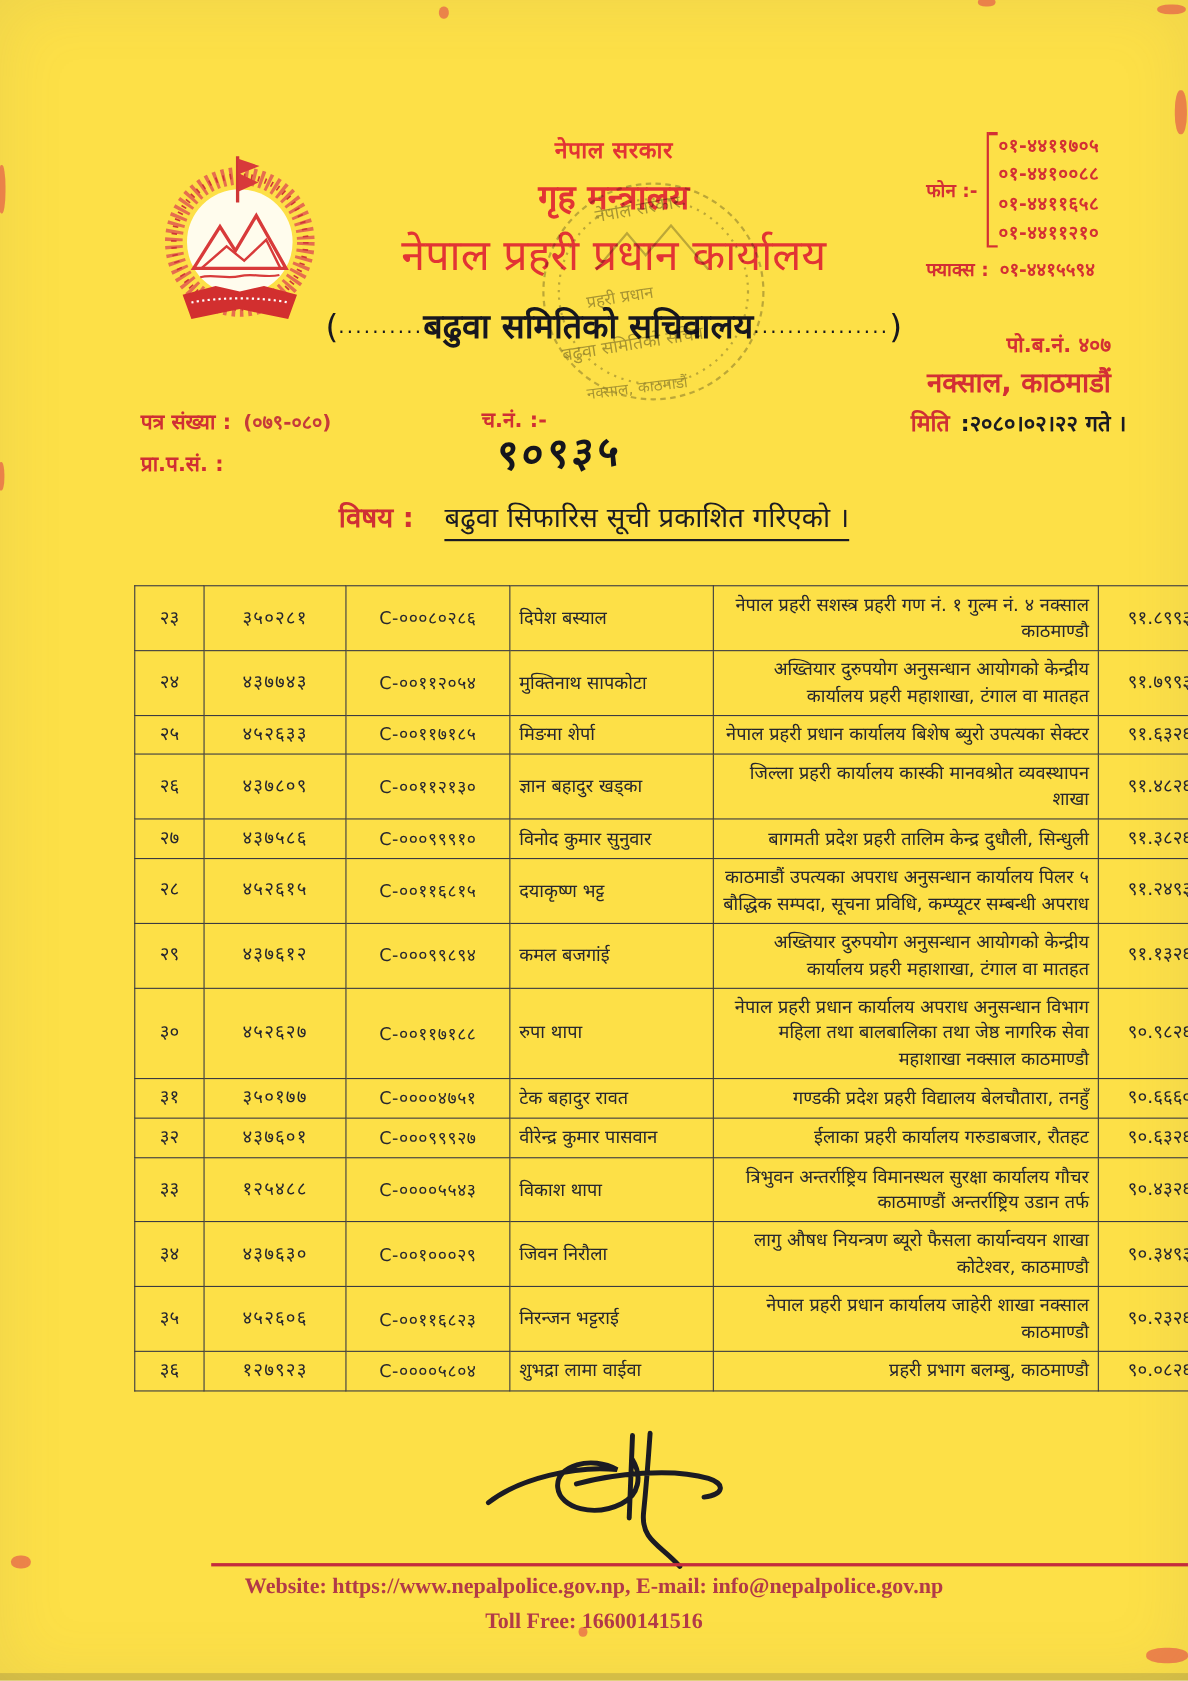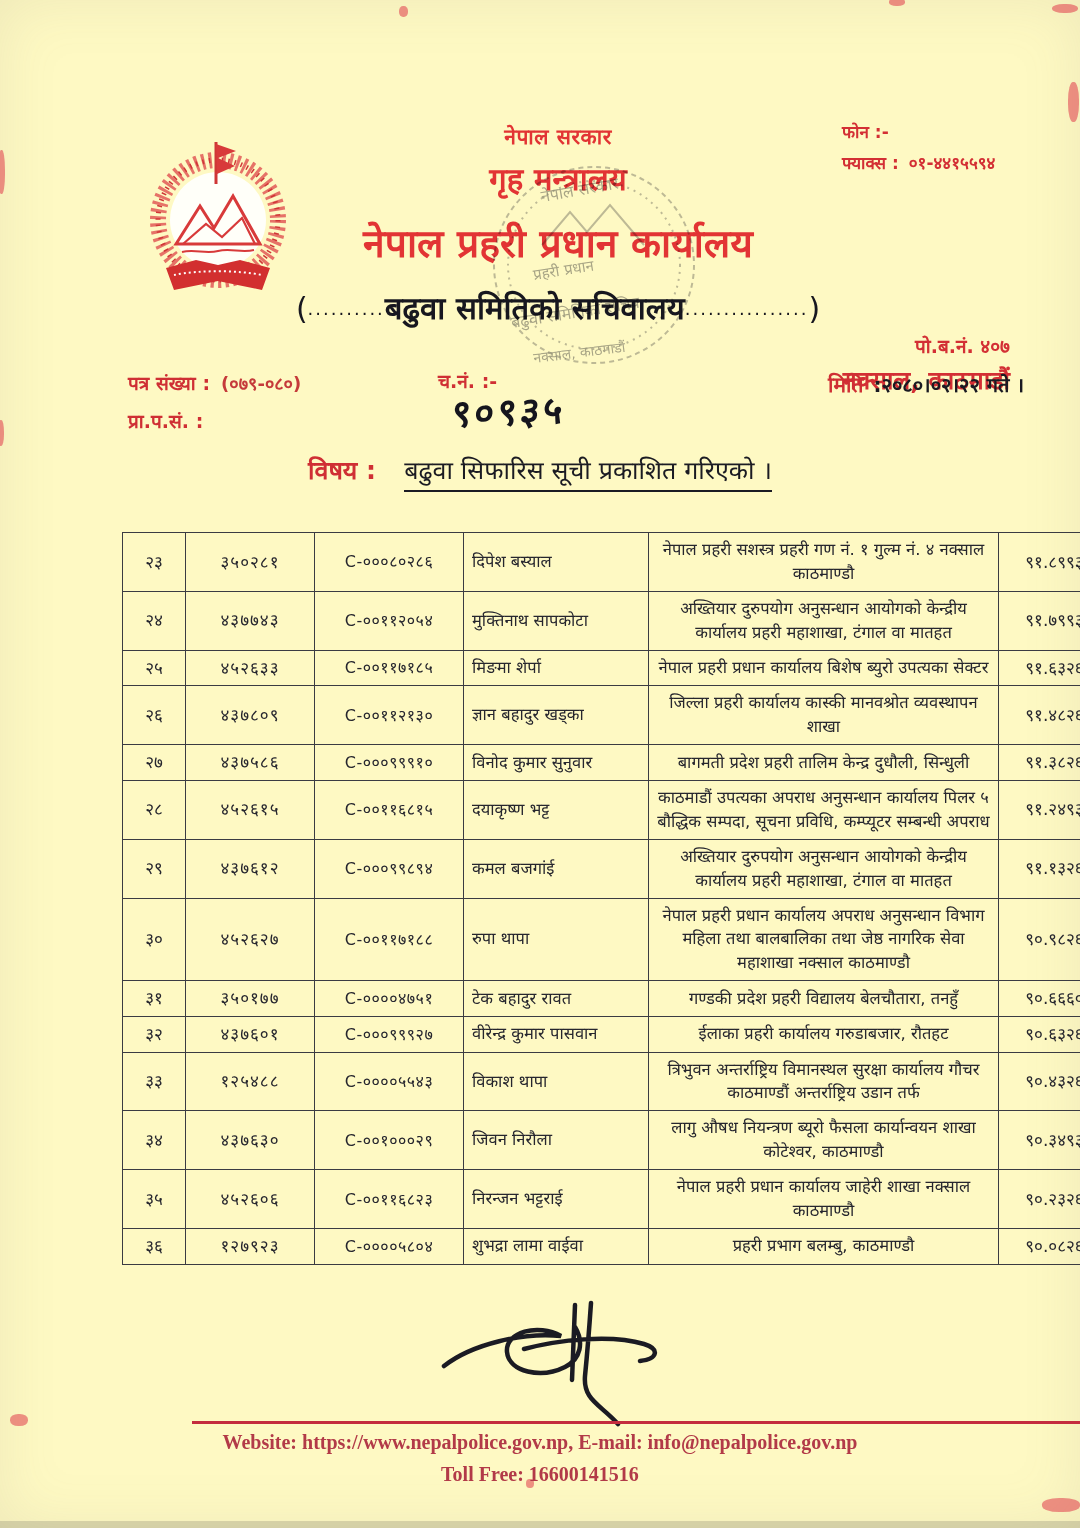--- a/index.html
+++ b/index.html
@@ -1,20 +1,20 @@
 <!DOCTYPE html>
 <html><head>
 <meta charset="utf-8">
 <style>
   html,body{margin:0;padding:0;background:#e9e9e9;}
   .page{
     position:relative;
     width:1080px;height:1528px;
     margin:0 auto;
-    background:#fef9c3;
+    background:#fde047;
     overflow:hidden;
     font-family:"DejaVu Sans",sans-serif;
     box-shadow:inset 0 0 60px rgba(120,115,105,.12);
   }
   
   .artifact{position:absolute;background:rgba(224,58,74,.55);border-radius:45%;}
   .a1{left:-2px;top:150px;width:7px;height:44px;}
   .a2{left:399px;top:6px;width:9px;height:11px;}
   .a3{left:889px;top:-2px;width:16px;height:8px;}
   .a4{left:1052px;top:4px;width:26px;height:9px;}
@@ -23,39 +23,39 @@
   .a7{left:10px;top:1414px;width:18px;height:12px;}
   .a8{left:1042px;top:1498px;width:38px;height:14px;}
   .a9{left:526px;top:1479px;width:8px;height:9px;}
   .edge-bottom{position:absolute;left:0;bottom:0;width:100%;height:7px;background:rgba(60,60,60,.18);}
 
   
   .emblem{position:absolute;left:138px;top:132px;}
   .head-center{position:absolute;left:278px;top:122px;width:560px;text-align:center;color:#e23434;}
   .gov-line{font-size:21px;font-weight:bold;letter-spacing:.5px;}
   .ministry-line{font-size:31px;font-weight:bold;margin-top:7px;}
-  .office-line{font-size:39px;font-weight:bold;margin-top:16px;white-space:nowrap;}
+  .office-line{font-size:39px;font-weight:normal;margin-top:4px;white-space:nowrap;}
   .secretariat-line{margin-top:18px;color:#17171f;font-size:31px;font-weight:bold;display:flex;align-items:baseline;justify-content:center;}
   .secretariat-line .paren{font-weight:normal;font-size:30px;}
   .secretariat-line .dots{font-size:18px;letter-spacing:2px;font-weight:normal;position:relative;top:-4px;}
   .stamp{position:absolute;left:472px;top:150px;opacity:.8;mix-blend-mode:multiply;}
 
   .phone-block{position:absolute;left:842px;top:120px;color:#d32f34;}
   .phone-row{display:flex;align-items:center;}
   .red-label{font-weight:bold;font-size:17px;color:#d32f34;white-space:nowrap;}
   .phone-nums{margin-left:8px;border-left:2.5px solid #d32f34;padding-left:9px;position:relative;}
   .phone-nums::before,.phone-nums::after{content:"";position:absolute;left:0;width:8px;height:2.5px;background:#d32f34;}
   .phone-nums::before{top:0;}
   .phone-nums::after{bottom:0;}
   .phone-nums div{font-size:17px;font-weight:bold;line-height:1.55;letter-spacing:.5px;}
   .fax-row{margin-top:8px;display:flex;gap:10px;}
   .fax-row span{font-size:17px;font-weight:bold;}
 
   .pobox{position:absolute;right:70px;top:300px;text-align:right;color:#d32f34;}
-  .pobox .po{font-size:19px;font-weight:bold;margin-top:33px;}
+  .pobox .po{font-size:19px;font-weight:bold;}
   .pobox .addr{font-size:25px;font-weight:bold;margin-top:3px;}
 
   
   .meta-label{color:#cf2f34;font-weight:bold;font-size:19px;}
   .meta-letterno{position:absolute;left:128px;top:370px;}
   .meta-letterno .val{color:#c53a3a;font-weight:600;font-size:18px;margin-left:6px;}
   .meta-prapasa{position:absolute;left:128px;top:408px;}
   .meta-dispatch{position:absolute;left:438px;top:368px;display:flex;align-items:flex-start;flex-direction:column;}
   .meta-dispatch .hand{font-size:38px;font-weight:600;color:#15151d;letter-spacing:3px;transform:skewX(-8deg) rotate(-2deg);margin-left:14px;margin-top:-10px;}
   .meta-date{position:absolute;left:828px;top:370px;white-space:nowrap;}
@@ -66,21 +66,21 @@
   .subject-line .s-label{color:#cf2f34;font-weight:bold;font-size:25px;margin-right:10px;margin-top:12px;}
   .subject-line .s-text{color:#1b1b23;font-weight:normal;font-size:25px;border-bottom:2.5px solid #1b1b23;padding-bottom:5px;margin-left:13px;}
 
   
   table.promo{border-collapse:collapse;position:absolute;left:122px;top:532px;width:886px;table-layout:fixed;}
   table.promo td{border:1.7px solid #3b3b42;padding:5px 8px;color:#26262e;vertical-align:middle;line-height:1.45;}
   td.col-sn{width:46px;text-align:center;font-size:17px;margin-left:31px;}
   td.col-reg{width:112px;text-align:center;font-size:17px;letter-spacing:1px;}
   td.col-cid{width:132px;text-align:center;font-size:16px;letter-spacing:.5px;}
   td.col-name{width:168px;text-align:left;font-size:16.5px;}
-  td.col-office{width:333px;text-align:center;font-size:16.5px;}
+  td.col-office{width:333px;text-align:right;font-size:16.5px;}
   td.col-score{width:95px;text-align:center;font-size:17px;}
 
   
   .signature{position:absolute;left:428px;top:1292px;}
   .footer-divider{position:absolute;left:192px;right:0;top:1421px;height:3px;background:#c42c3e;}
   .footer-text{position:absolute;left:0;width:1080px;text-align:center;color:#b23a48;font-family:"Liberation Serif","DejaVu Serif",serif;font-weight:600;}
   .footer-text.l1{top:1431px;font-size:20px;}
   .footer-text.l2{top:1463px;font-size:20px;}
 </style>
 </head>
@@ -135,20 +135,26 @@
       <text x="70" y="52" font-size="16" transform="rotate(-10 70 52)">नेपाल सरकार</text>
       <text x="62" y="130" font-size="15" transform="rotate(-9 62 130)">प्रहरी प्रधान</text>
       <text x="40" y="178" font-size="16" transform="rotate(-9 40 178)">बढुवा समितिको सचिव</text>
       <text x="62" y="213" font-size="14" transform="rotate(-7 62 213)">नक्साल, काठमाडौं</text>
     </g>
   </svg>
 
   <div class="phone-block">
     <div class="phone-row">
       <span class="red-label">फोन  :-</span>
+      <div class="phone-nums">
+        <div>०१-४४११७०५</div>
+        <div>०१-४४१००८८</div>
+        <div>०१-४४११६५८</div>
+        <div>०१-४४११२१०</div>
+      </div>
     </div>
     <div class="fax-row">
       <span class="red-label">फ्याक्स :</span>
       <span style="color:#d32f34;">०१-४४१५५९४</span>
     </div>
   </div>
 
   <div class="pobox">
     <div class="po">पो.ब.नं. ४०७</div>
     <div class="addr">नक्साल, काठमाडौं</div>

